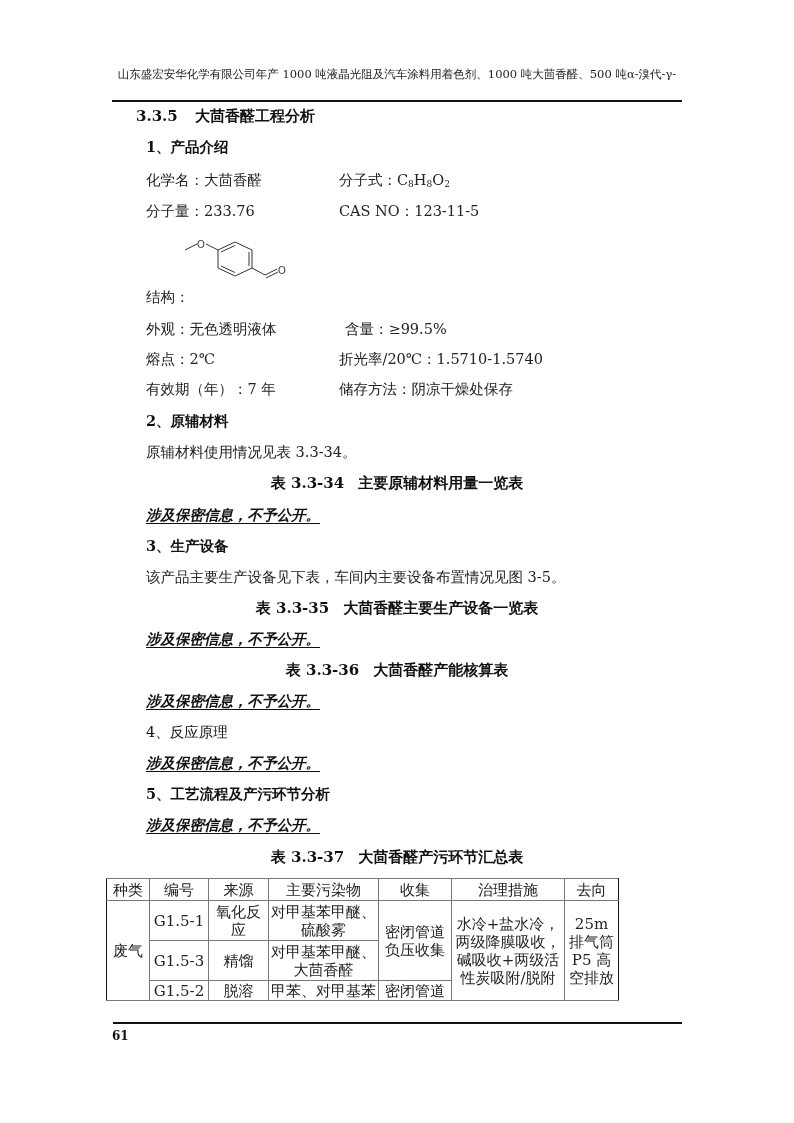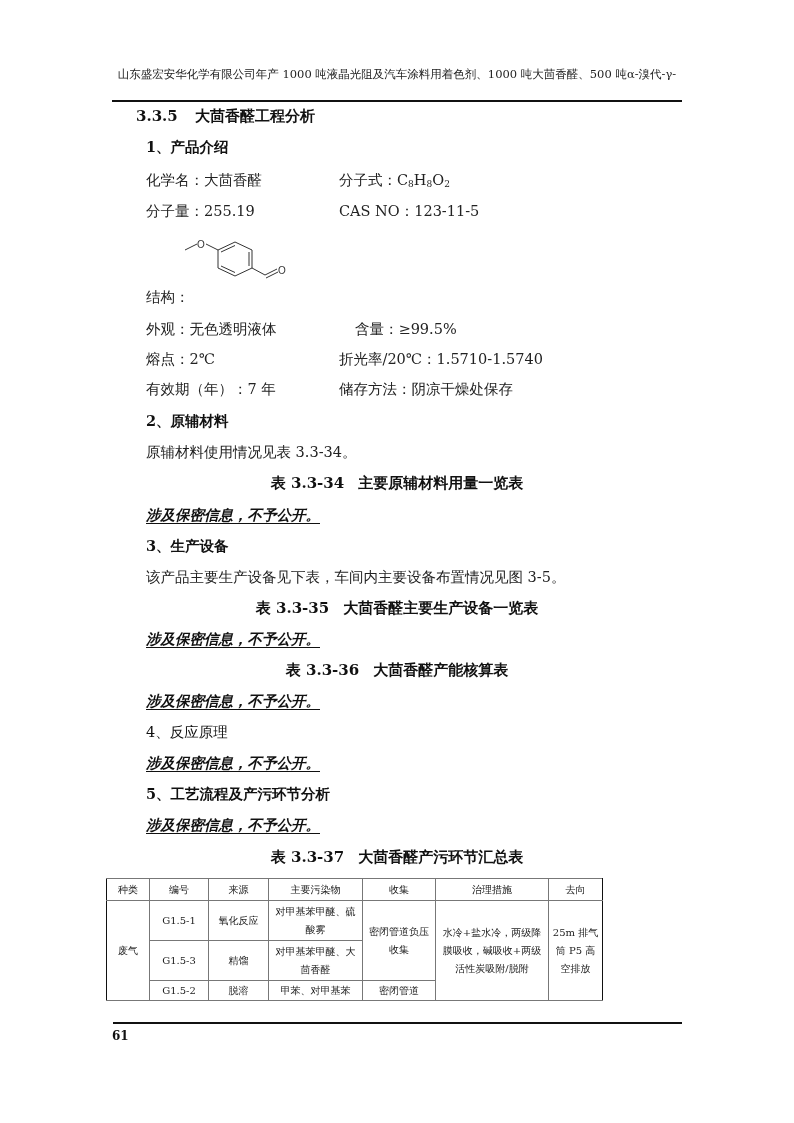--- a/index.html
+++ b/index.html
@@ -105,21 +105,21 @@
       width: 110px;
       height: 48px;
     }
 
     
     .pollution-table {
       position: absolute;
       left: 106px;
       top: 878px;
       border-collapse: collapse;
-      font-size: 10px;
+      font-size: 15px;
       line-height: 18px;
       color: #222;
       table-layout: fixed;
     }
     .pollution-table th,
     .pollution-table td {
       border: 1px solid #777;
       text-align: center;
       vertical-align: middle;
       padding: 0 2px;
@@ -165,21 +165,21 @@
 <div class="sub-heading" style="top:137px;">1、产品介绍</div>
 
 <div class="prop" style="left:146px; top:170px;">
   <span>化学名：</span><span>大茴香醛</span>
 </div>
 <div class="prop" style="left:339px; top:170px;">
   <span>分子式：</span><span><span>C</span><sub>8</sub><span>H</span><sub>8</sub><span>O</span><sub>2</sub></span>
 </div>
 
 <div class="prop" style="left:146px; top:201px;">
-  <span>分子量：</span><span>255.19</span>
+  <span>分子量：</span><span>233.76</span>
 </div>
 <div class="prop" style="left:339px; top:201px;">
   <span>CAS NO：</span><span>123-11-5</span>
 </div>
 
 <svg class="molecule" viewBox="0 0 110 48" xmlns="http://www.w3.org/2000/svg">
   <g stroke="#333" stroke-width="1" fill="none">
 
     <line x1="0" y1="12" x2="12" y2="6"></line>
 
@@ -197,21 +197,21 @@
   </g>
   <text x="12" y="10" font-size="10" font-family="Liberation Sans, sans-serif" fill="#333">O</text>
   <text x="93" y="36" font-size="10" font-family="Liberation Sans, sans-serif" fill="#333">O</text>
 </svg>
 
 <div class="prop" style="left:146px; top:287px;">结构：</div>
 
 <div class="prop" style="left:146px; top:319px;">
   <span>外观：</span><span>无色透明液体</span>
 </div>
-<div class="prop" style="left:355px; top:319px;">
+<div class="prop" style="left:345px; top:319px;">
   <span>含量：</span><span>≥99.5%</span>
 </div>
 
 <div class="prop" style="left:146px; top:349px;">
   <span>熔点：</span><span>2℃</span>
 </div>
 <div class="prop" style="left:339px; top:349px;">
   <span>折光率/20℃：</span><span>1.5710-1.5740</span>
 </div>
 

